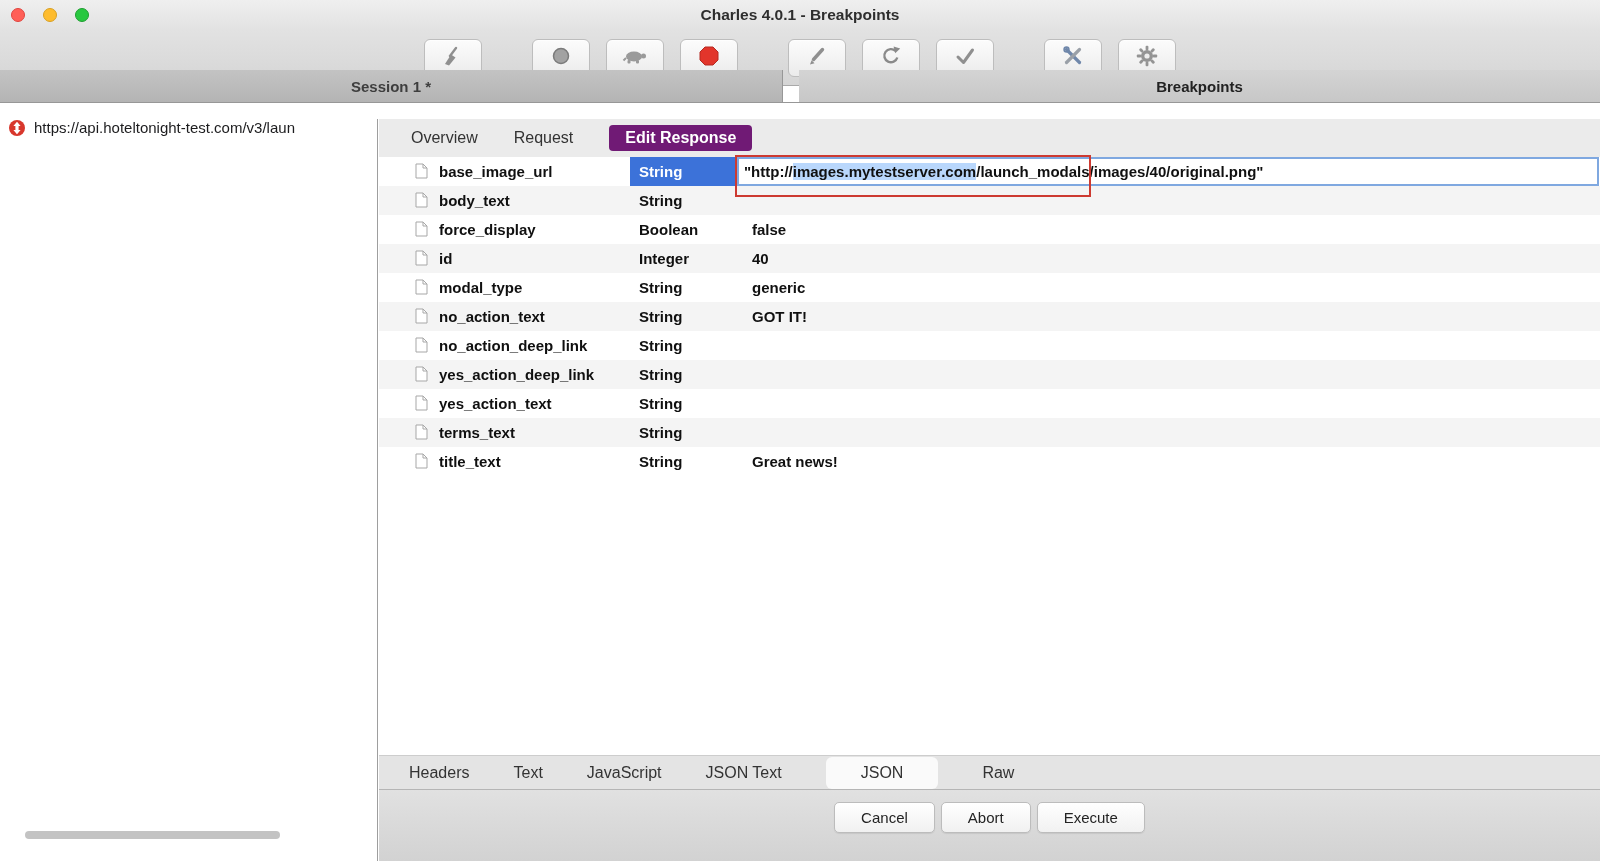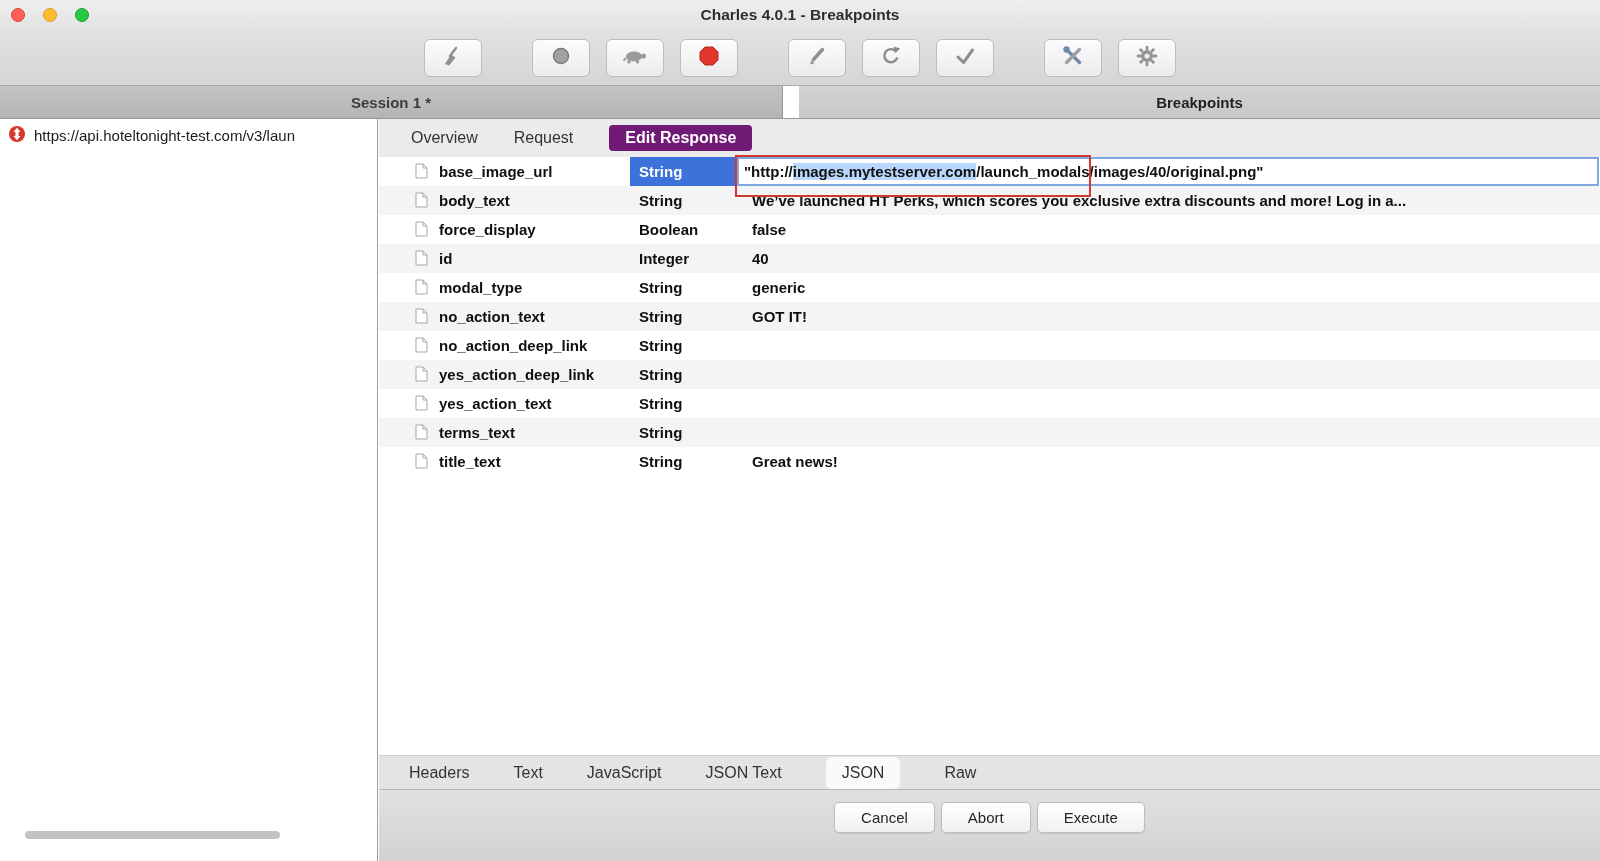--- a/index.html
+++ b/index.html
@@ -18,28 +18,28 @@
 
   
   .toolbar{position:absolute;top:30px;left:0;right:0;height:56px;background:linear-gradient(#e2e2e2,#d5d5d5);
     border-bottom:1px solid #a9a9a9;display:flex;align-items:center;justify-content:center;box-sizing:border-box;}
   .tb-btn{width:56px;height:36px;border-radius:6px;border:1px solid #bdbdbd;margin:0 8px;
     background:linear-gradient(#fcfcfc,#ebebeb);display:flex;align-items:center;justify-content:center;
     box-shadow:inset 0 1px 0 rgba(255,255,255,.7);}
   .grp{margin-left:42px;}
 
   
-  .tabbar{position:absolute;top:86px;left:0;right:0;height:33px;display:flex;border-bottom:1px solid #979797;box-sizing:border-box;gap:16px;}
+  .tabbar{position:absolute;top:70px;left:0;right:0;height:33px;display:flex;border-bottom:1px solid #979797;box-sizing:border-box;gap:16px;}
   .stab{display:flex;align-items:center;justify-content:center;font-size:15px;font-weight:700;}
   .stab.session{width:783px;background:linear-gradient(#c3c3c3,#b4b4b4);border-right:1px solid #979797;color:#3e3e3e;box-sizing:border-box;}
   .stab.brk{flex:1;background:linear-gradient(#d4d4d4,#c7c7c7);color:#222;}
 
   
   .sidebar{position:absolute;top:119px;left:0;width:378px;bottom:0;background:#fff;border-right:1px solid #9e9e9e;box-sizing:border-box;}
-  .side-row{height:32px;display:flex;align-items:center;gap:8px;padding-left:8px;font-size:15px;color:#1c1c1e;
+  .side-row{height:32px;display:flex;gap:8px;padding-left:8px;font-size:15px;color:#1c1c1e;
     white-space:nowrap;overflow:hidden;}
   .h-scroll{position:absolute;bottom:22px;left:25px;width:255px;height:8px;border-radius:4px;background:#c3c3c3;}
 
   
   .main{position:absolute;top:119px;left:379px;right:0;bottom:0;background:#fff;}
   .subtabs{position:absolute;top:0;left:0;right:0;height:38px;background:#ebebeb;display:flex;align-items:center;
     gap:36px;padding-left:32px;font-size:16px;color:#333;box-sizing:border-box;}
   .subtab{cursor:default;}
   .subtab.active{background:#701a75;color:#fff;font-weight:700;padding:4px 16px;border-radius:4px;}
 
@@ -56,21 +56,21 @@
     white-space:nowrap;overflow:hidden;}
   .edit-field{position:absolute;left:358px;right:1px;top:0;bottom:0;background:#fff;border:2px solid #7fa8e0;
     box-sizing:border-box;display:flex;align-items:center;padding-left:5px;white-space:pre;overflow:hidden;}
   .sel-text{background:#b9d7fc;}
   .red-box{position:absolute;left:356px;top:36px;width:356px;height:42px;border:2px solid #cd3a31;
     z-index:6;pointer-events:none;box-sizing:border-box;}
 
   
   .btabs{position:absolute;left:0;right:0;top:636px;height:34px;background:#e4e4e4;border-top:1px solid #cdcdcd;
     display:flex;align-items:center;gap:44px;padding-left:30px;font-size:16px;color:#333;box-sizing:border-box;}
-  .btab.active{background:#fafafa;padding:7px 16px;border-radius:6px;}
+  .btab.active{background:#fafafa;padding:7px 35px;border-radius:6px;}
 
   
   .footer{position:absolute;left:0;right:0;top:670px;bottom:0;background:linear-gradient(#e1e1e1,#d2d2d2);
     border-top:1px solid #b5b5b5;display:flex;justify-content:center;gap:6px;padding-top:12px;box-sizing:border-box;}
   .fbtn{height:31px;border-radius:5px;border:1px solid #bcbcbc;background:linear-gradient(#ffffff,#f1f1f1);
     font-size:15px;color:#242424;padding:0 26px;box-shadow:0 1px 1px rgba(0,0,0,.08);
     font-family:"Liberation Sans",sans-serif;}
 </style>
 </head>
 <body>
@@ -196,21 +196,20 @@
         <span class="edit-field"><span>"http://</span><span class="sel-text">images.mytestserver.com</span><span>/launch_modals/images/40/original.png"</span></span>
       </div>
 
       <div class="trow">
         <span class="doc-ic"><svg width="13" height="16" viewBox="0 0 13 16">
               <path d="M1 1 h7 l4 4 v10 h-11 z" fill="#ffffff" stroke="#a7a7a7"></path>
               <path d="M8 1 v4 h4" fill="none" stroke="#a7a7a7"></path>
             </svg></span>
         <span class="rname">body_text</span>
         <span class="rtype">String</span>
-        <span class="rvalue">We’ve launched HT Perks, which scores you exclusive extra discounts and more! Log in a...</span>
       </div>
 
       <div class="trow">
         <span class="doc-ic"><svg width="13" height="16" viewBox="0 0 13 16">
               <path d="M1 1 h7 l4 4 v10 h-11 z" fill="#ffffff" stroke="#a7a7a7"></path>
               <path d="M8 1 v4 h4" fill="none" stroke="#a7a7a7"></path>
             </svg></span>
         <span class="rname">force_display</span>
         <span class="rtype">Boolean</span>
         <span class="rvalue">false</span>

